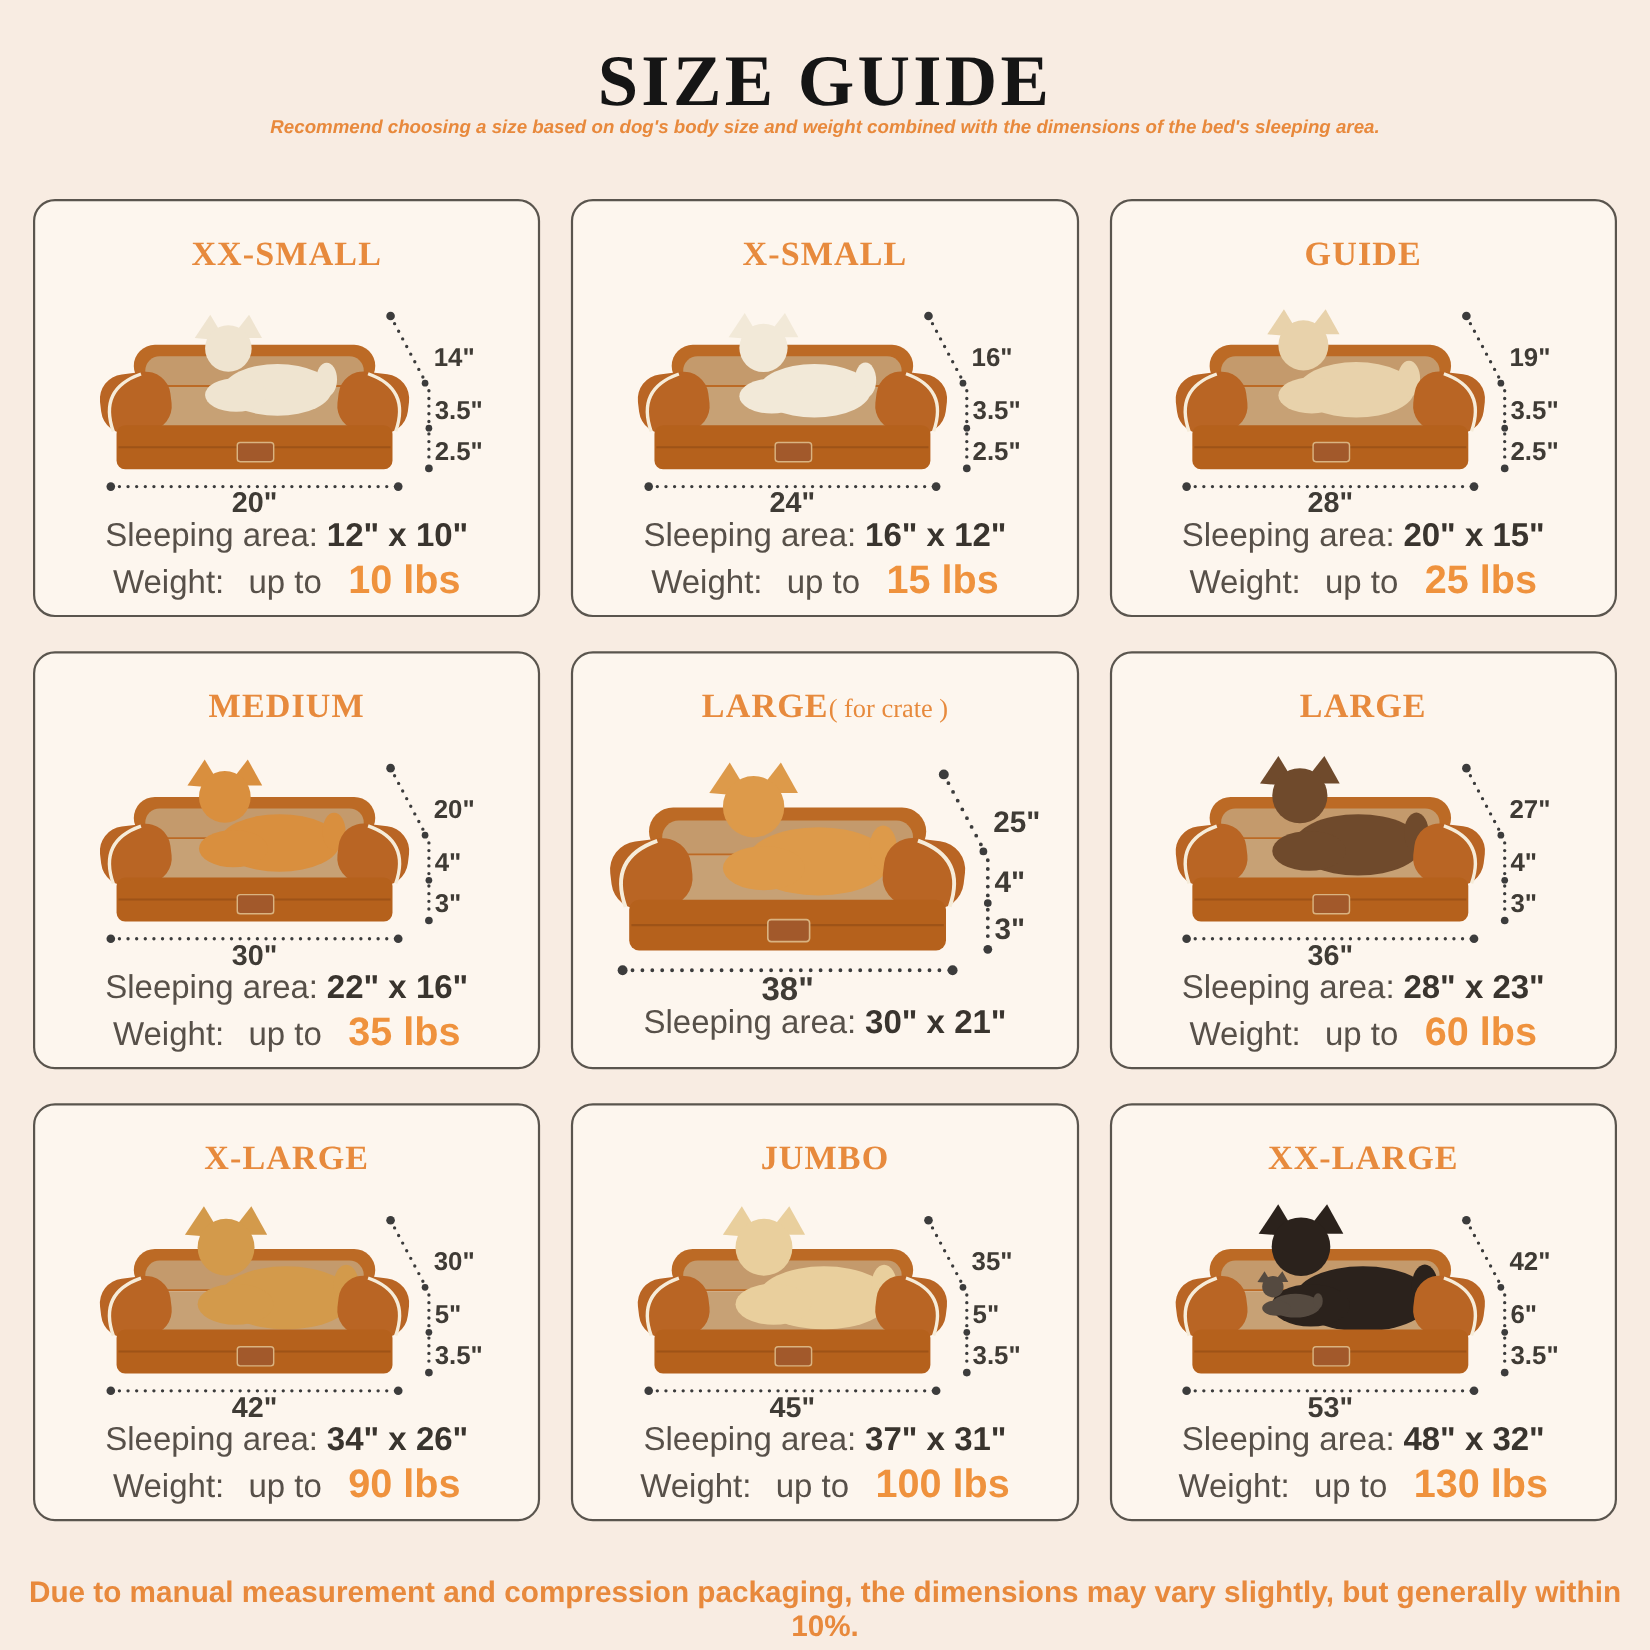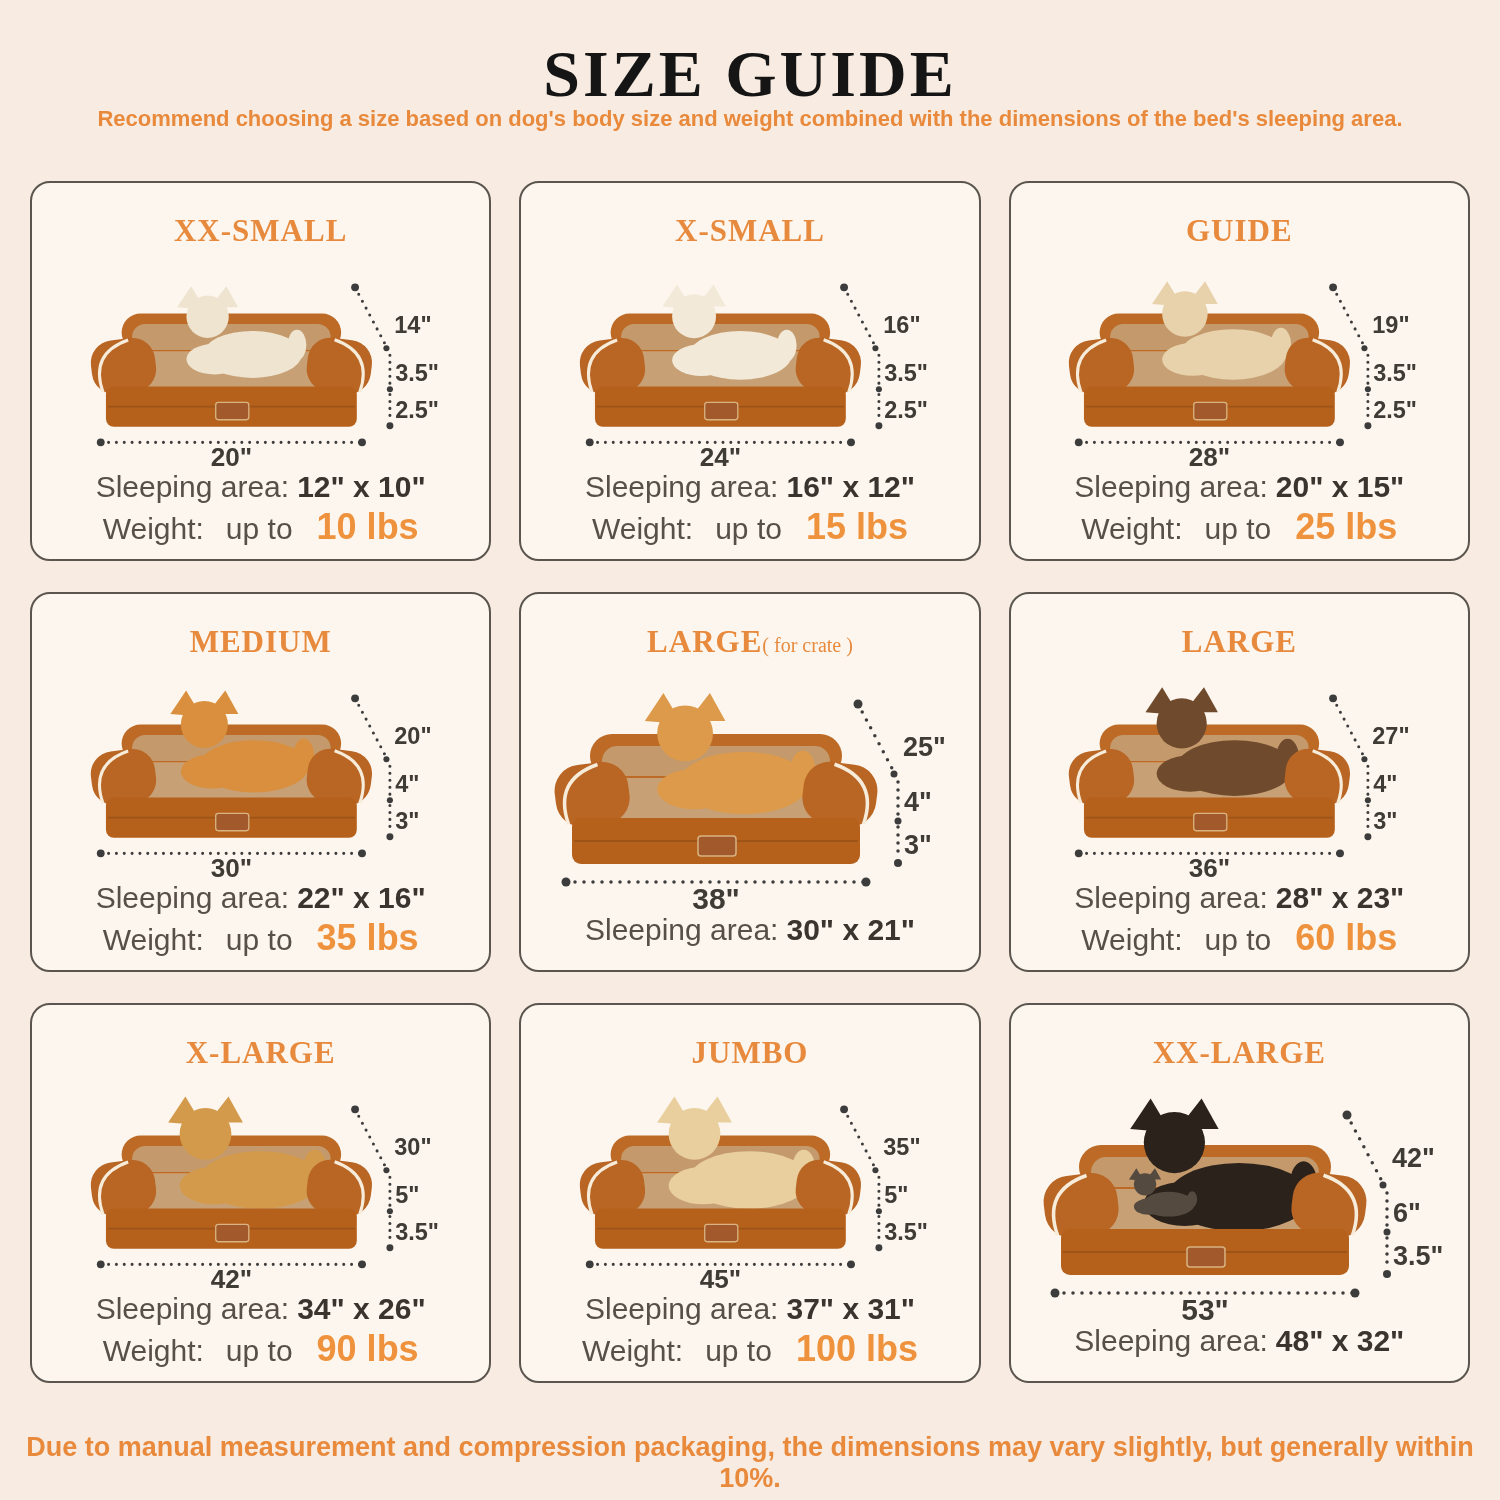--- a/index.html
+++ b/index.html
@@ -15,21 +15,21 @@
     position:absolute;top:12px;left:0;width:100%;
     text-align:center;
     font-family:"Liberation Serif",serif;
     font-weight:bold;font-size:66px;letter-spacing:3px;
     color:#151515;
     margin-top:24px;
   }
   .subtitle{
     position:absolute;top:106px;left:0;width:100%;
     text-align:center;
-    font-size:22px;font-weight:bold;color:#e8893c;
+    font-size:17px;font-weight:bold;color:#e8893c;font-style:italic;
   }
 
   .grid{
     position:absolute;left:30px;top:181px;width:1440px;
     display:grid;
     grid-template-columns:repeat(3,1fr);
     grid-auto-rows:380px;
     gap:31px 28px;
   }
   .card{
@@ -39,21 +39,21 @@
     box-sizing:border-box;
     display:flex;flex-direction:column;align-items:center;
     padding:24px 6px 10px;
   }
   .card-title{
     font-family:"Liberation Serif",serif;
     font-weight:bold;font-size:31px;letter-spacing:1px;
     color:#e78a3d;margin-top:6px;white-space:nowrap;
   }
   .card-title .suffix{
-    font-weight:normal;font-size:20px;letter-spacing:0;
+    font-weight:normal;font-size:24px;letter-spacing:0;
   }
   .size-svg{display:block;margin-top:0px;}
   .info-line{
     font-size:30px;color:#575049;line-height:1.22;
     white-space:nowrap;
   }
   .info-line .val{
     font-weight:bold;color:#39342e;margin-left:8px;
   }
   .info-line .pre{margin-left:22px;}
@@ -574,17 +574,18 @@
       <g font-family="Liberation Sans, sans-serif" font-weight="bold" font-size="27" fill="#3f3b35">
         <text x="371" y="96">42"</text>
         <text x="372" y="151">6"</text>
         <text x="372" y="194">3.5"</text>
         <text x="184" y="249" text-anchor="middle" font-size="30">53"</text>
       </g>
     </svg>
 
     <div class="info-line"><span>Sleeping area:</span><span class="val">48" x 32"</span></div>
 
+    <div class="info-line weight-line"><span>Weight:</span><span class="pre">up to</span><span class="wval">130 lbs</span></div>
   </div>
 </div>
 
   <div class="footer-note">Due to manual measurement and compression packaging, the dimensions may vary slightly, but generally within 10%.</div>
 </div>
 
 </body></html>

